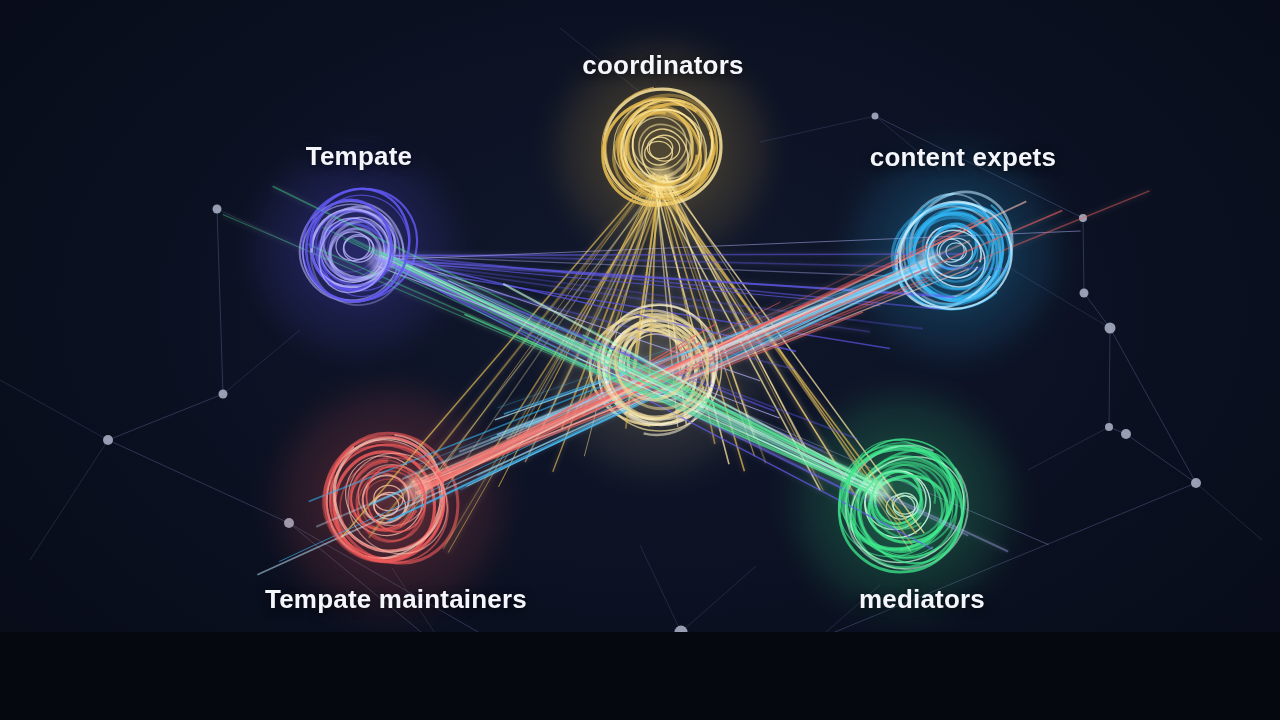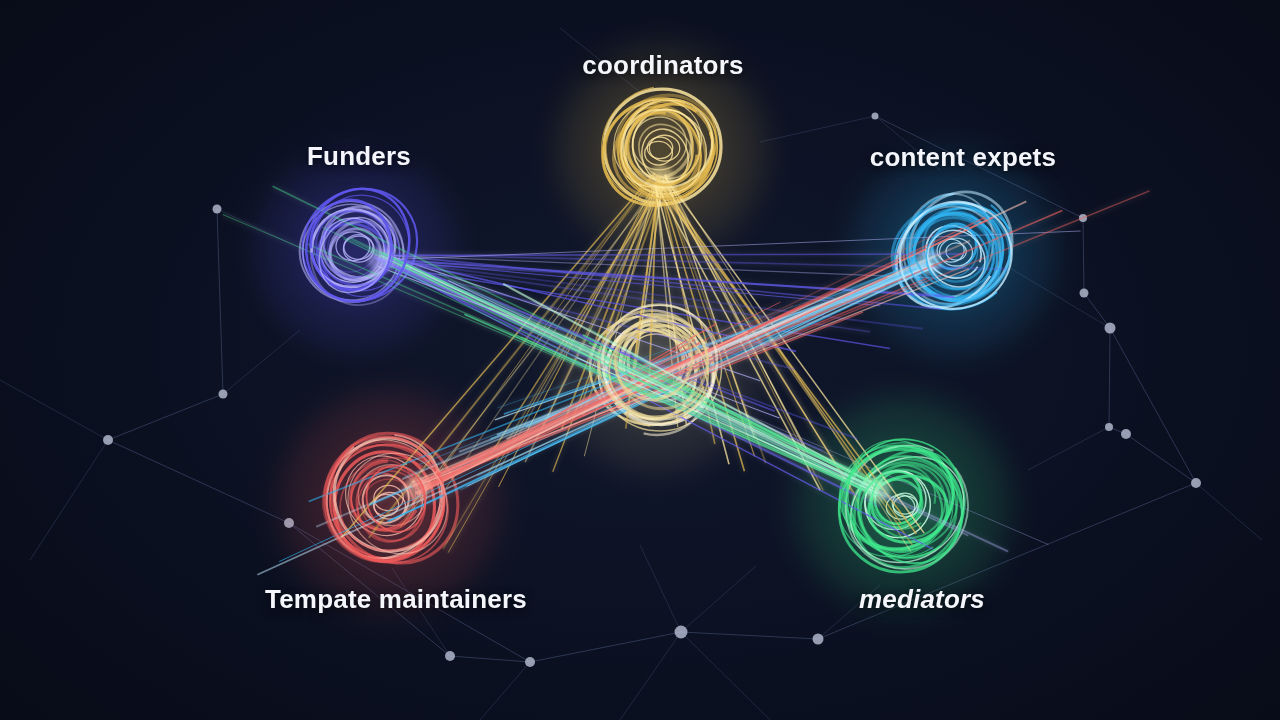--- a/index.html
+++ b/index.html
@@ -1,17 +1,17 @@
 <!DOCTYPE html>
 <html><head>
 <meta charset="utf-8">
 <style>
   html,body{margin:0;padding:0;background:#06080f;}
   .stage{
-    position:relative;width:1280px;height:720px;overflow:hidden;
+    position:relative;width:1280px;height:632px;overflow:hidden;
     background:radial-gradient(1100px 700px at 51% 48%, #11182d 0%, #0a0f1f 55%, #060912 100%);
     font-family:"Liberation Sans", sans-serif;
   }
   svg{position:absolute;left:0;top:0;}
   .node-label{
     position:absolute;transform:translate(-50%,-50%);
     color:#f4f6fb;font-weight:700;font-size:26px;letter-spacing:.2px;
     white-space:nowrap;text-shadow:0 2px 10px rgba(0,0,0,.65);
   }
 </style>
@@ -511,18 +511,18 @@
           <ellipse cx="653.3979032768402" cy="359.66584574425593" rx="40.27181280504205" ry="38.51288716934306" fill="none" stroke="#ead797" stroke-width="2.82" opacity="0.63" transform="rotate(108.4 653.4 359.7)"></ellipse>
           <ellipse cx="653.4006990142632" cy="363.717781029027" rx="55.16997503072824" ry="52.58939107113692" fill="none" stroke="#ead797" stroke-width="2.66" opacity="0.65" transform="rotate(24.2 653.4 363.7)" stroke-dasharray="149 28"></ellipse>
           <ellipse cx="661.8655406457093" cy="362.4240220877342" rx="45.196680186184814" ry="46.328100249851246" fill="none" stroke="#ead797" stroke-width="2.94" opacity="0.54" transform="rotate(17.7 661.9 362.4)"></ellipse>
           <ellipse cx="658.693774801325" cy="373.58399062572045" rx="49.62988515658051" ry="43.934695632273424" fill="none" stroke="#ead797" stroke-width="1.90" opacity="0.67" transform="rotate(13.5 658.7 373.6)"></ellipse>
         </g>
       </g>
   </svg>
 
   <div>
     <div class="node-label" style="left: 663px; top: 65px;">coordinators</div>
-    <div class="node-label" style="left: 359px; top: 156px;">Funders</div>
+    <div class="node-label" style="left: 359px; top: 156px;">Tempate</div>
     <div class="node-label" style="left: 963px; top: 157px; text-align: center;">content expets</div>
     <div class="node-label" style="left: 396px; top: 599px;">Tempate maintainers</div>
-    <div class="node-label" style="left: 922px; top: 599px; font-style: italic;">mediators</div>
+    <div class="node-label" style="left: 922px; top: 599px;">mediators</div>
   </div>
 </div>
 
 </body></html>

